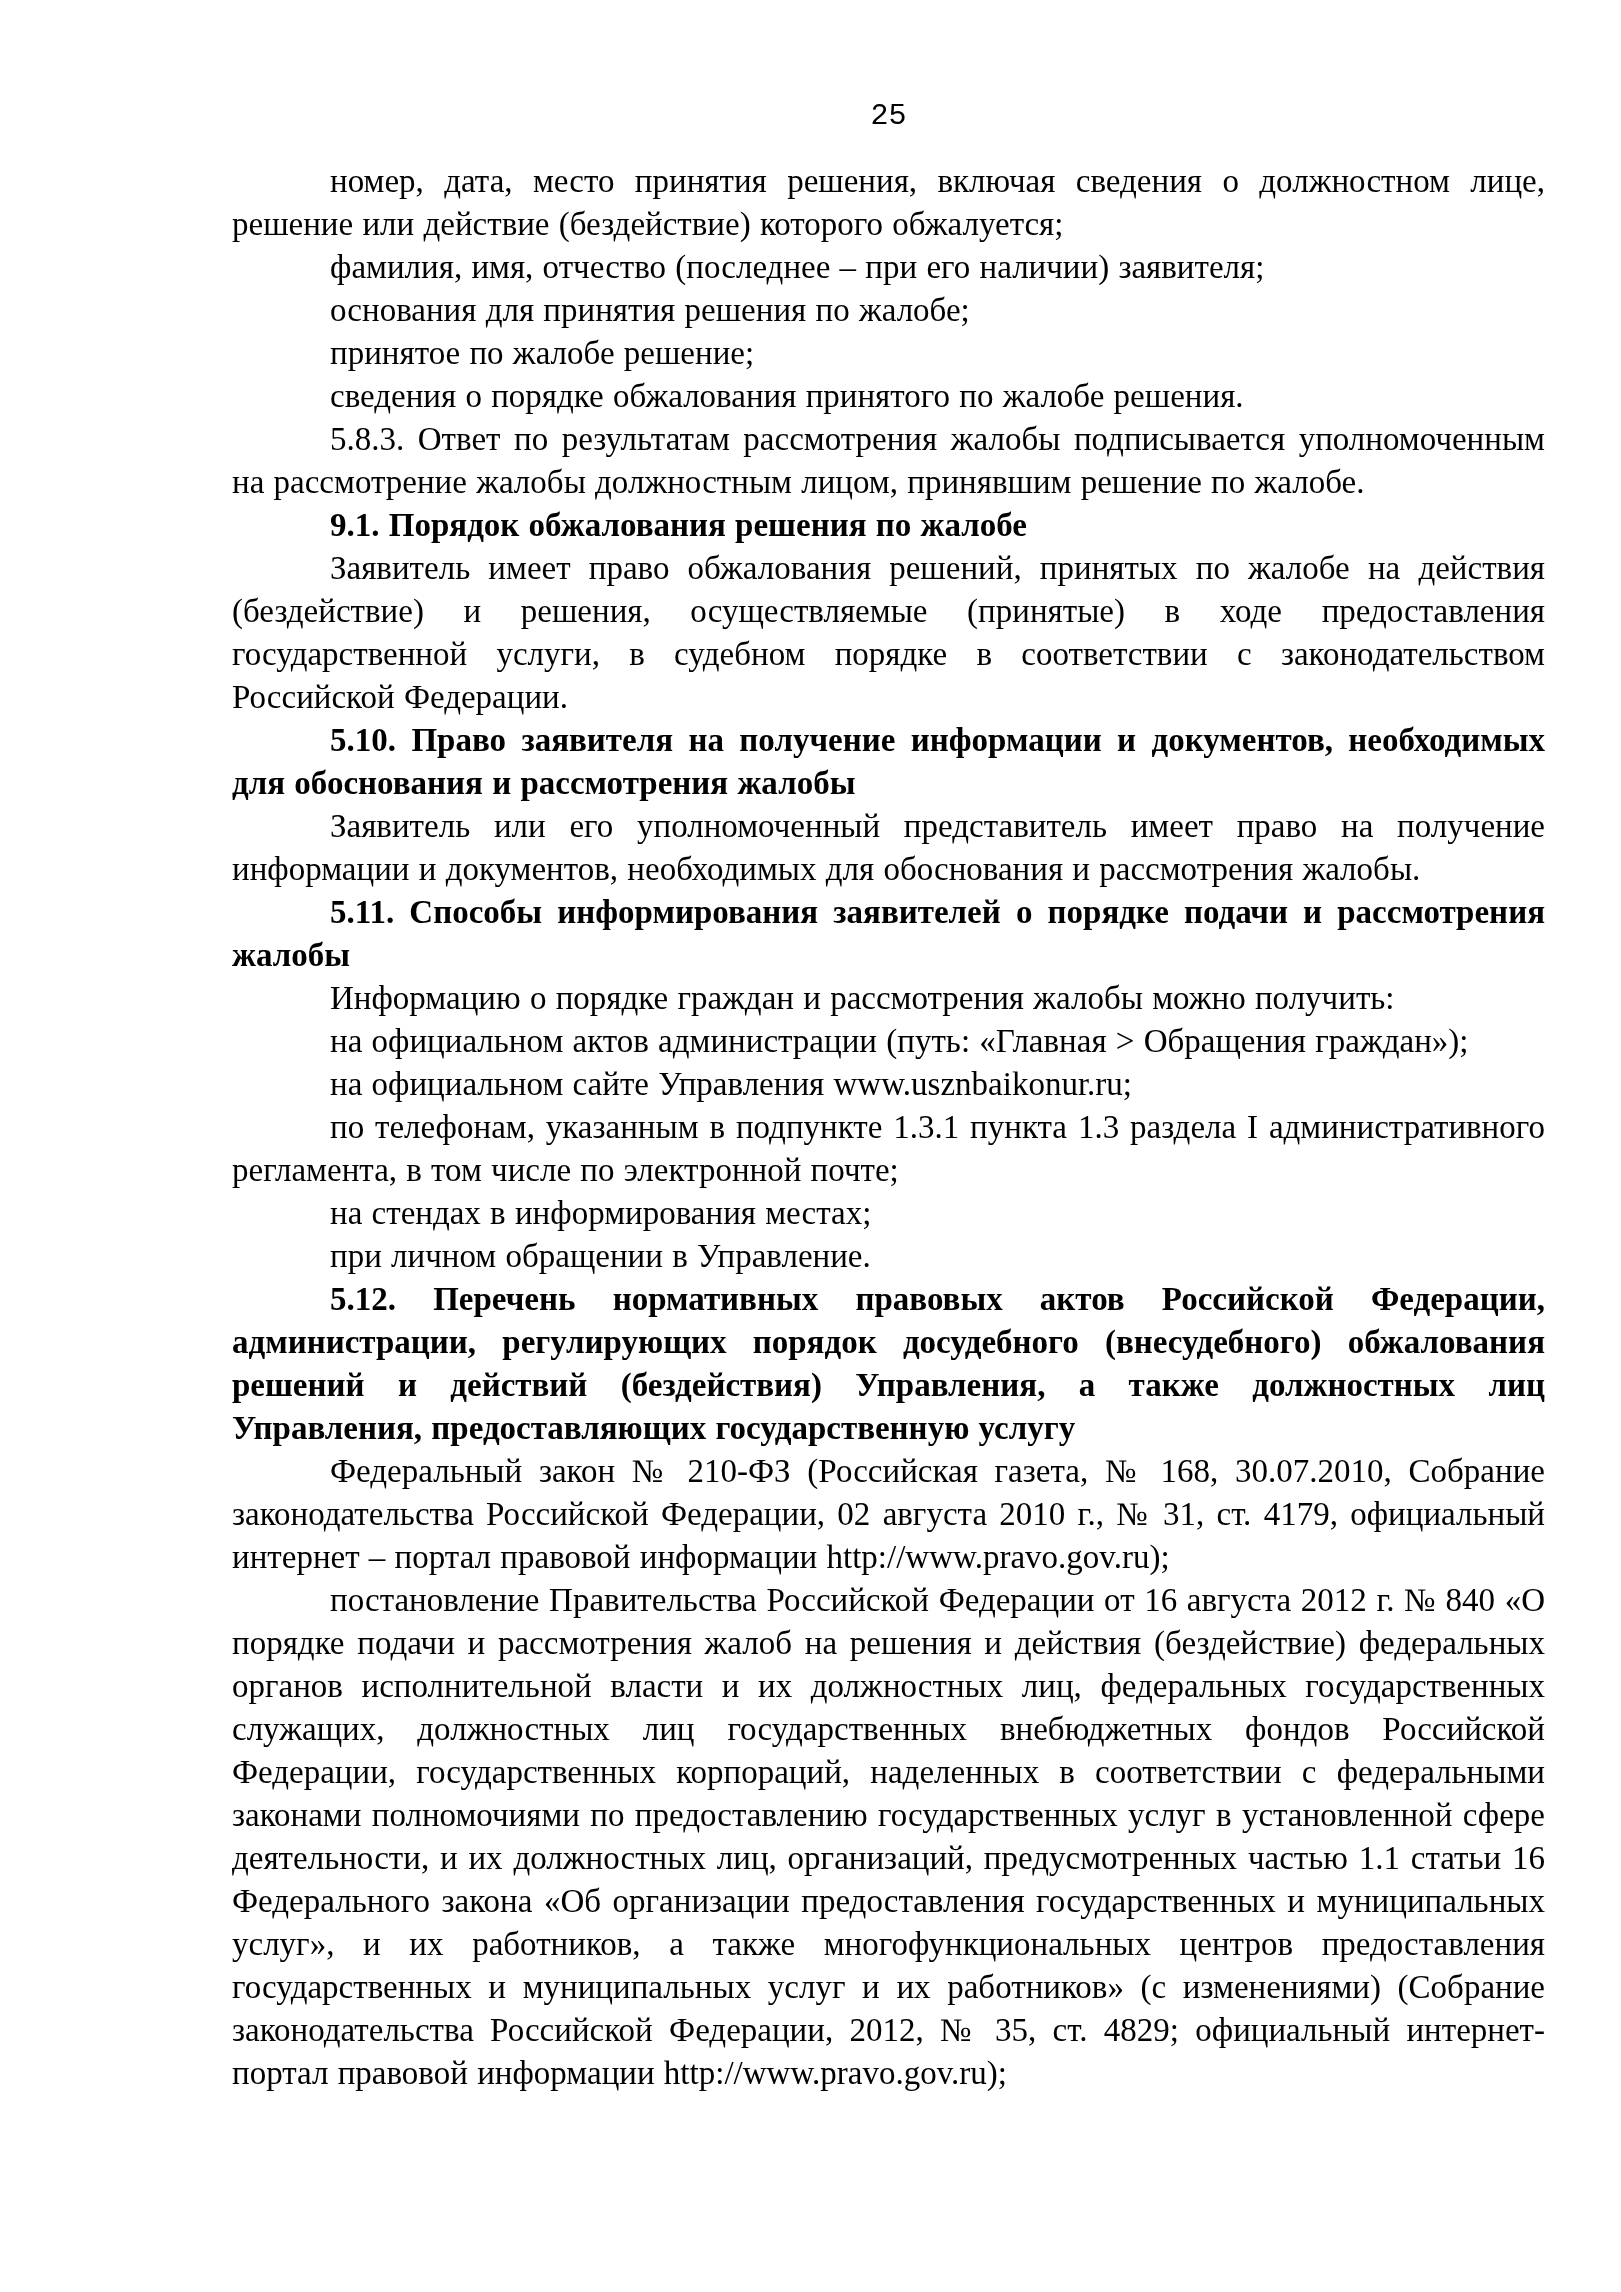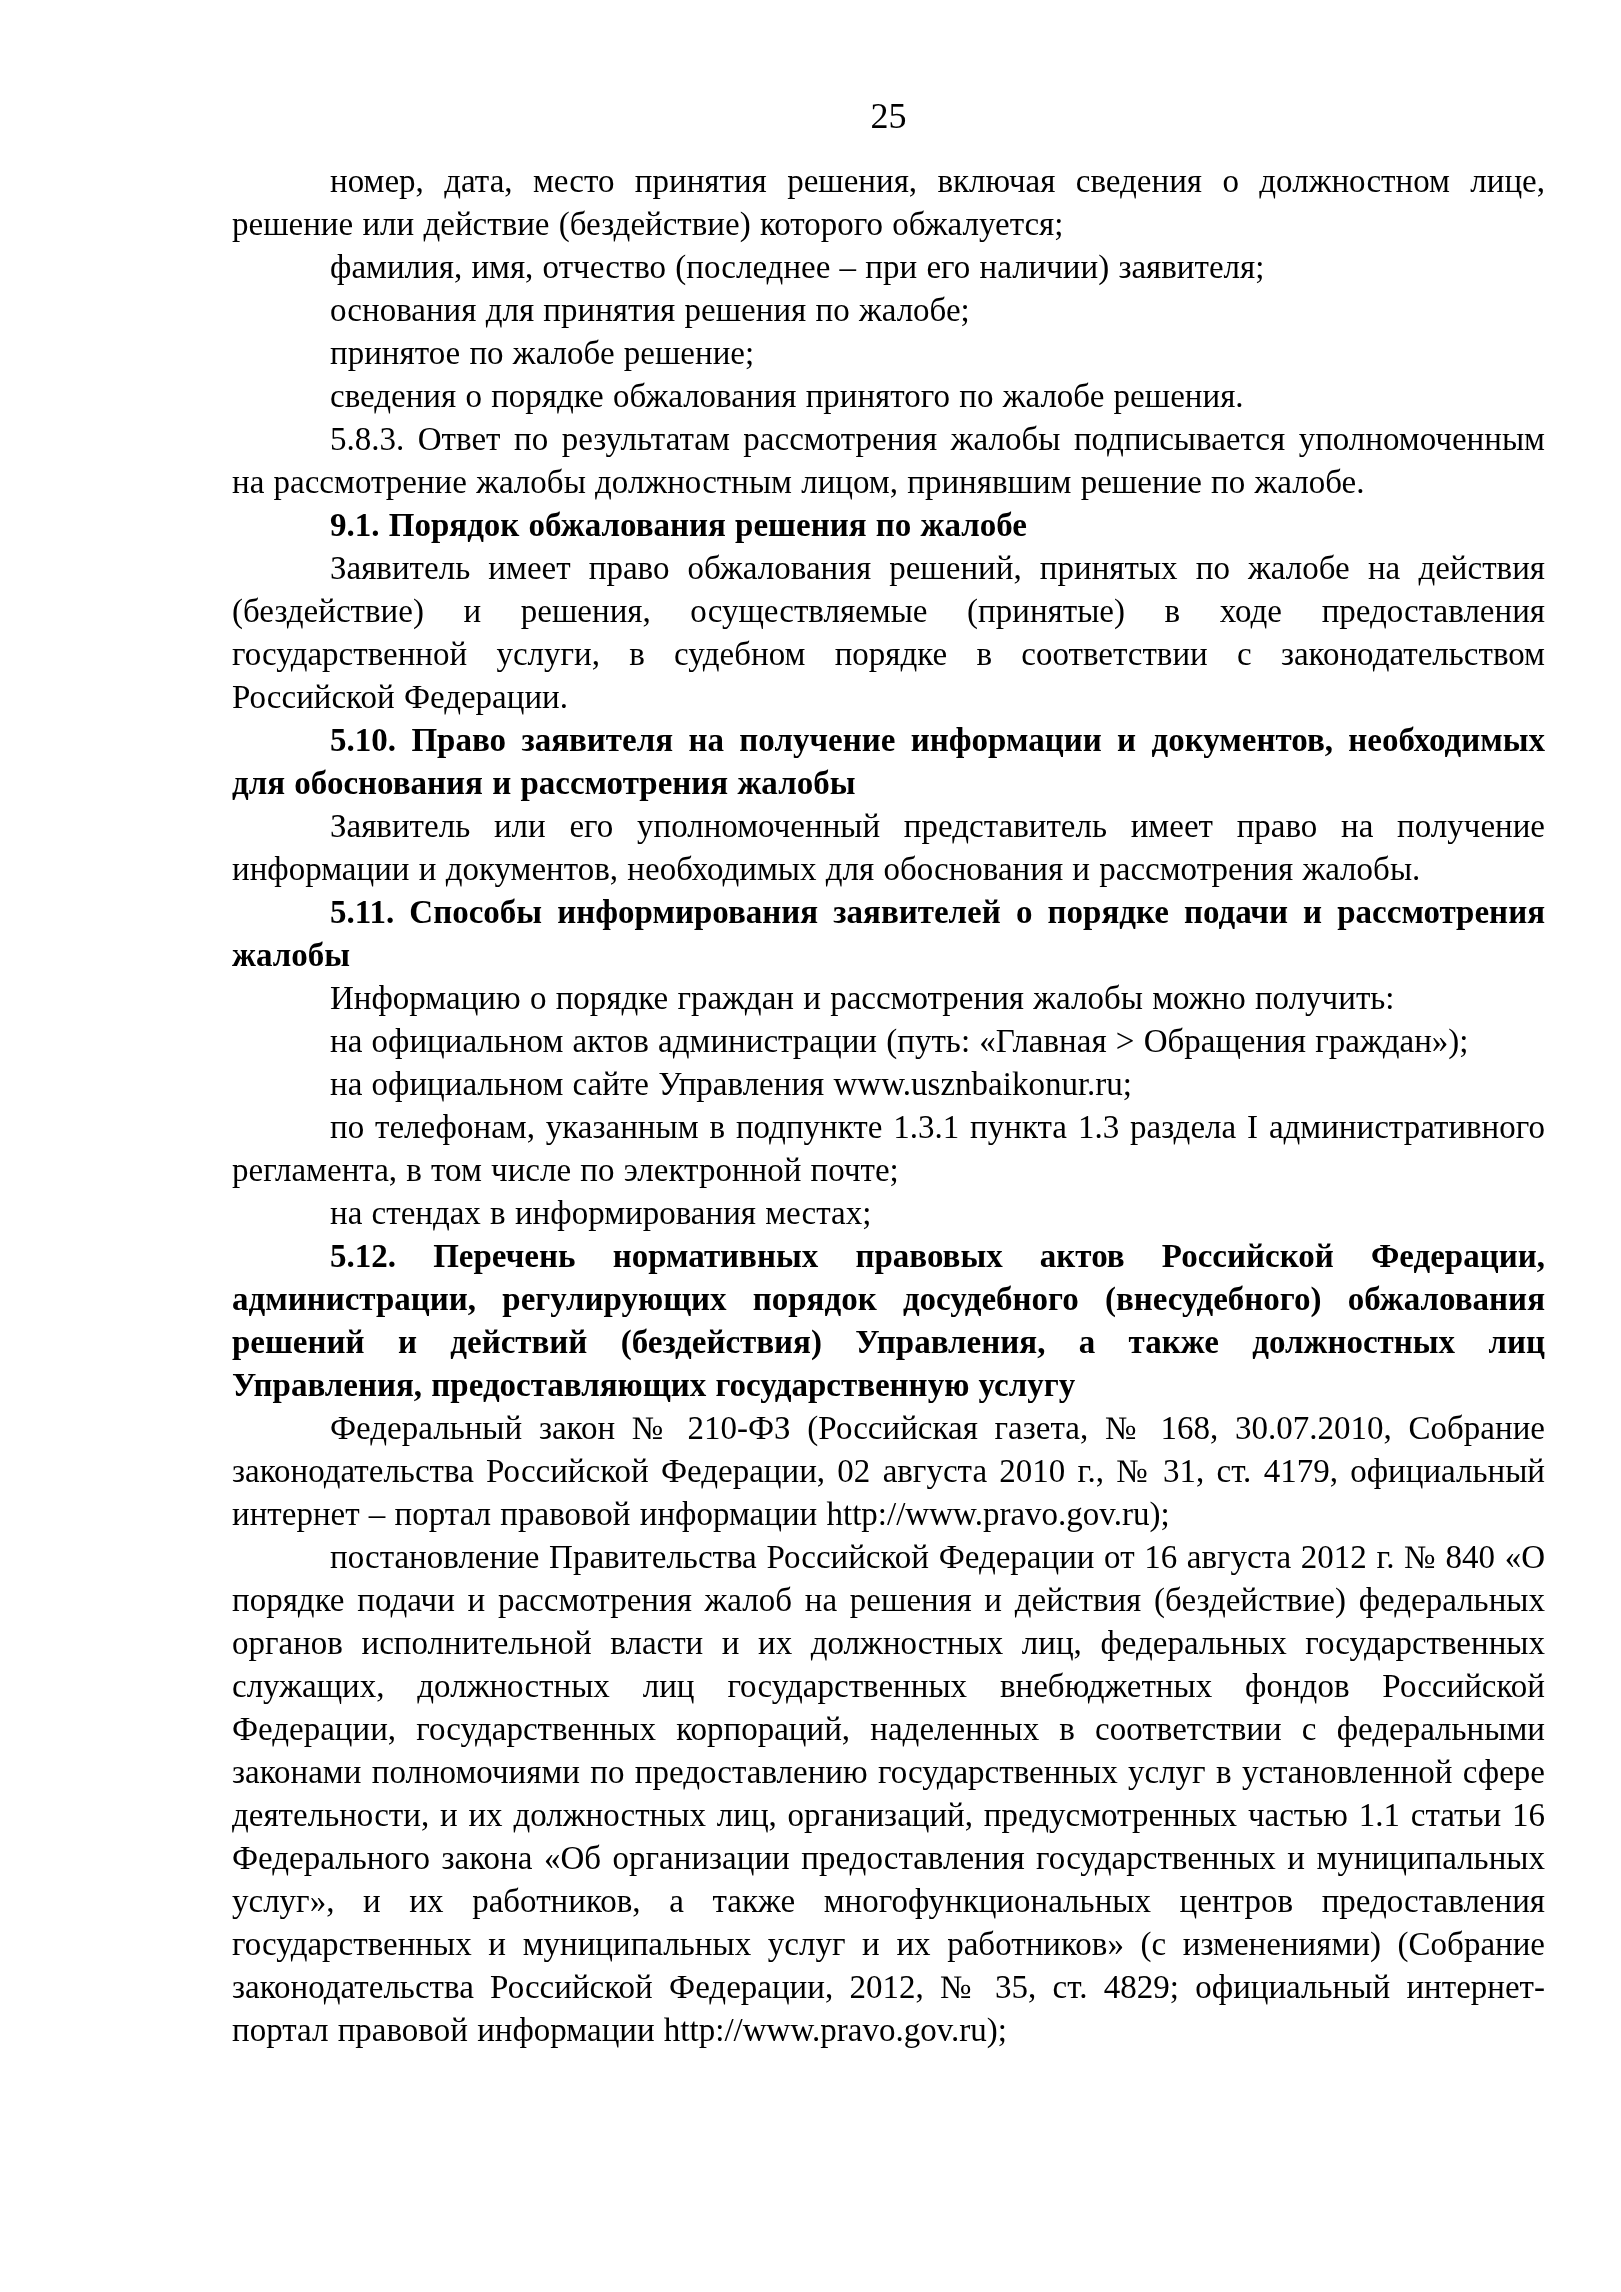--- a/index.html
+++ b/index.html
@@ -12,24 +12,25 @@
     width: 1621px;
     height: 2293px;
     background: #ffffff;
     box-sizing: border-box;
     padding: 95px 76px 0 232px;
     font-family: "Liberation Serif", "DejaVu Serif", serif;
     color: #000000;
     overflow: hidden;
   }
   .page-number {
-    font-size: 36px;
+    font-size: 30px;
     line-height: 43px;
     text-align: center;
     margin-bottom: 21.6px;
+    font-family: Liberation Mono, monospace;
   }
   .para {
     margin: 0;
     font-size: 33px;
     line-height: 43px;
     text-align: justify;
     text-indent: 98px;
     word-spacing: 1px;
   }
   .para.heading {
@@ -53,18 +54,19 @@
       <p class="para heading"><span>9.1. Порядок обжалования решения по жалобе</span></p>
       <p class="para"><span>Заявитель имеет право обжалования решений, принятых по жалобе на действия (бездействие) и решения, осуществляемые (принятые) в ходе предоставления государственной услуги, в судебном порядке в соответствии с законодательством Российской Федерации.</span></p>
       <p class="para heading"><span>5.10. Право заявителя на получение информации и документов, необходимых для обоснования и рассмотрения жалобы</span></p>
       <p class="para"><span>Заявитель или его уполномоченный представитель имеет право на получение информации и документов, необходимых для обоснования и рассмотрения жалобы.</span></p>
       <p class="para heading"><span>5.11. Способы информирования заявителей о порядке подачи и рассмотрения жалобы</span></p>
       <p class="para"><span>Информацию о порядке граждан и рассмотрения жалобы можно получить:</span></p>
       <p class="para"><span>на официальном актов администрации </span><span class="italic">(путь: «Главная &gt; Обращения граждан»)</span><span>;</span></p>
       <p class="para"><span>на официальном сайте Управления www.usznbaikonur.ru;</span></p>
       <p class="para"><span>по телефонам, указанным в подпункте 1.3.1 пункта 1.3 раздела I административного регламента, в том числе по электронной почте;</span></p>
       <p class="para"><span>на стендах в информирования местах;</span></p>
+      <p class="para"><span>при личном обращении в Управление.</span></p>
       <p class="para heading"><span>5.12. Перечень нормативных правовых актов Российской Федерации, администрации, регулирующих порядок досудебного (внесудебного) обжалования решений и действий (бездействия) Управления, а также должностных лиц Управления, предоставляющих государственную услугу</span></p>
       <p class="para"><span>Федеральный закон № 210-ФЗ (Российская газета, № 168, 30.07.2010, Собрание законодательства Российской Федерации, 02 августа 2010 г., № 31, ст. 4179, официальный интернет – портал правовой информации http://www.pravo.gov.ru);</span></p>
       <p class="para"><span>постановление Правительства Российской Федерации от 16 августа 2012 г. № 840 «О порядке подачи и рассмотрения жалоб на решения и действия (бездействие) федеральных органов исполнительной власти и их должностных лиц, федеральных государственных служащих, должностных лиц государственных внебюджетных фондов Российской Федерации, государственных корпораций, наделенных в соответствии с федеральными законами полномочиями по предоставлению государственных услуг в установленной сфере деятельности, и их должностных лиц, организаций, предусмотренных частью 1.1 статьи 16 Федерального закона «Об организации предоставления государственных и муниципальных услуг», и их работников, а также многофункциональных центров предоставления государственных и муниципальных услуг и их работников» (с изменениями) (Собрание законодательства Российской Федерации, 2012, № 35, ст. 4829; официальный интернет-портал правовой информации http://www.pravo.gov.ru);</span></p>
     </div>
 </div>
 
 
 </body></html>

